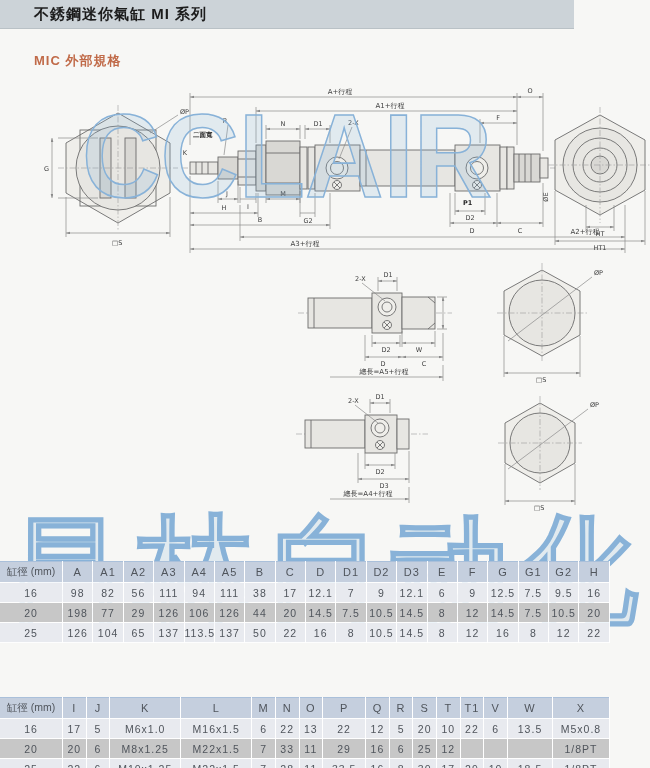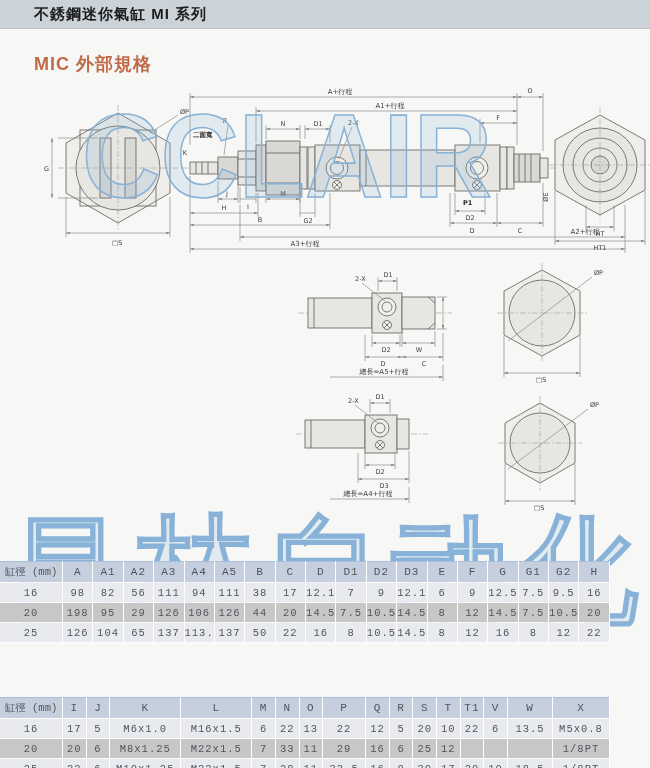--- a/index.html
+++ b/index.html
@@ -1,43 +1,43 @@
 <!DOCTYPE html>
 <html><head>
 <meta charset="utf-8">
 <style>
   html,body{margin:0;padding:0;}
   #page{position:relative;width:650px;height:768px;background:#f7f7f5;overflow:hidden;
         font-family:"Liberation Sans",sans-serif;}
   
-  .titlebar{position:absolute;top:0;left:0;width:650px;height:28px;background:#ccd3d8;
+  .titlebar{position:absolute;top:0;left:0;width:574px;height:28px;background:#ccd3d8;
             border-bottom:1px solid #b9c1c6;text-align:center;}
   .titlebar .t{position:absolute;left:34px;top:0;line-height:28px;font-size:15px;font-weight:bold;
                color:#1c1c1c;letter-spacing:1px;}
-  .subtitle{position:absolute;left:34px;top:52px;font-size:18px;font-weight:bold;color:#c06a48;
+  .subtitle{position:absolute;left:34px;top:52px;font-size:13px;font-weight:bold;color:#c06a48;
             letter-spacing:1px;}
   
   .wm{position:absolute;color:rgba(130,175,215,0.18);-webkit-text-stroke:1.6px #88b2d8;
       font-family:"Liberation Sans",sans-serif;pointer-events:none;white-space:nowrap;}
   .wm-latin{left:82px;top:88px;font-size:118px;font-weight:bold;transform:scaleX(0.92);transform-origin:left top;}
   .wm-cjk{left:8px;top:492px;font-size:118px;font-weight:bold;letter-spacing:10px;}
   
   #draw{position:absolute;left:0;top:85px;}
   #draw text{font-family:"DejaVu Sans",sans-serif;font-size:6.5px;fill:#3e3e3e;}
   #draw .cap{font-size:7px;}
   #draw .bold{font-weight:bold;fill:#1e1e1e;}
   .ln{stroke:#6c6c6c;stroke-width:0.9;fill:none;}
   .fillA{fill:#e7e6e2;stroke:#6c6c6c;stroke-width:0.9;}
   .fillB{fill:#d9d8d4;stroke:#6c6c6c;stroke-width:0.9;}
   .fillC{fill:#efeeea;stroke:#6c6c6c;stroke-width:0.9;}
   .dim{stroke:#8a8a8a;stroke-width:0.7;fill:none;}
   .cl{stroke:#9a9a9a;stroke-width:0.6;stroke-dasharray:6 2 1.5 2;fill:none;}
   
   .spec{position:absolute;left:0;width:610px;border-collapse:collapse;table-layout:fixed;
-        font-family:Liberation Mono, monospace;border-top:1px solid #aac0da;}
+        font-family:Liberation Sans, sans-serif;border-top:1px solid #aac0da;}
   .spec th,.spec td{border-right:1px solid rgba(255,255,255,.95);border-bottom:1px solid rgba(255,255,255,.85);
         text-align:center;font-weight:normal;color:#50555c;padding:0;overflow:hidden;white-space:nowrap;}
   .spec th{height:20px;font-size:11px;background:#c5cfde;letter-spacing:1px;}
   .spec th.bore{font-size:10.5px;letter-spacing:0;}
   .spec td{height:19px;font-size:10.5px;letter-spacing:1px;}
   .spec tr.light td{background:#e8eaef;}
   .spec tr.dark td{background:#c7c7c7;}
   #table1{top:561px;}
   #table2{top:697px;}
   #table1 th:first-child,#table1 td:first-child,
@@ -366,21 +366,21 @@
           <td>6</td>
           <td>9</td>
           <td>12.5</td>
           <td>7.5</td>
           <td>9.5</td>
           <td>16</td>
         </tr>
         <tr class="dark">
           <td>20</td>
           <td>198</td>
-          <td>95</td>
+          <td>77</td>
           <td>29</td>
           <td>126</td>
           <td>106</td>
           <td>126</td>
           <td>44</td>
           <td>20</td>
           <td>14.5</td>
           <td>7.5</td>
           <td>10.5</td>
           <td>14.5</td>

